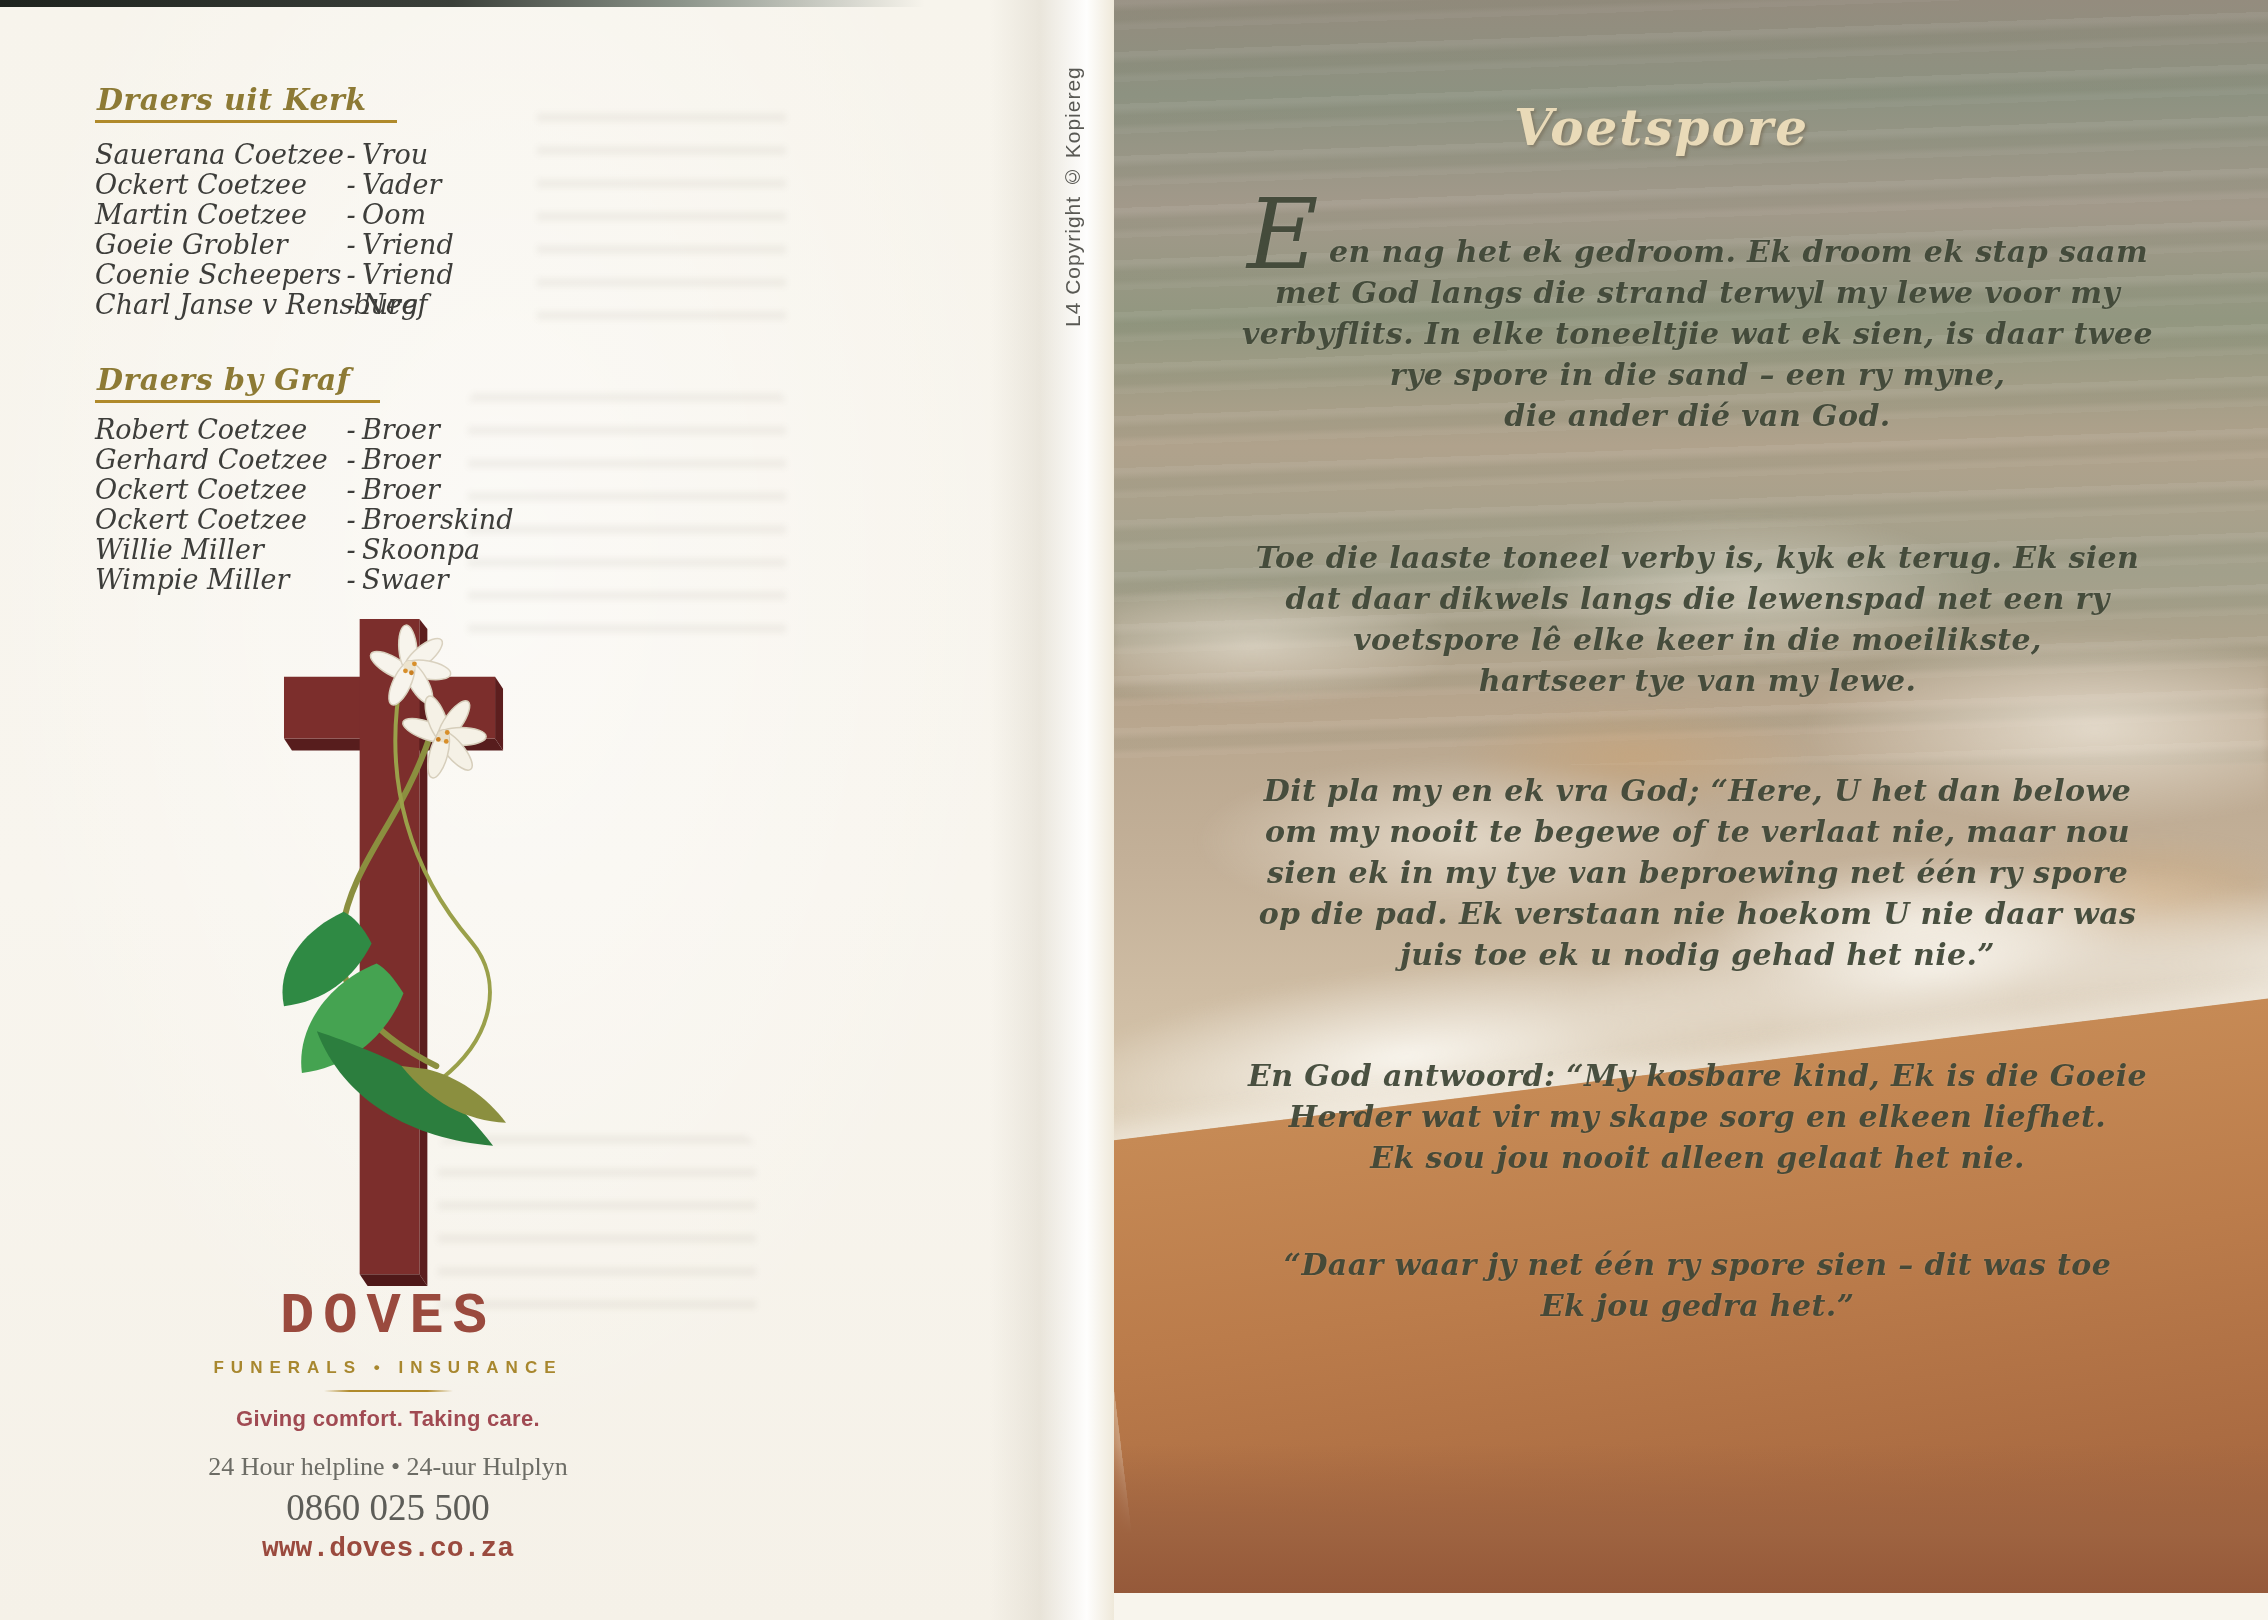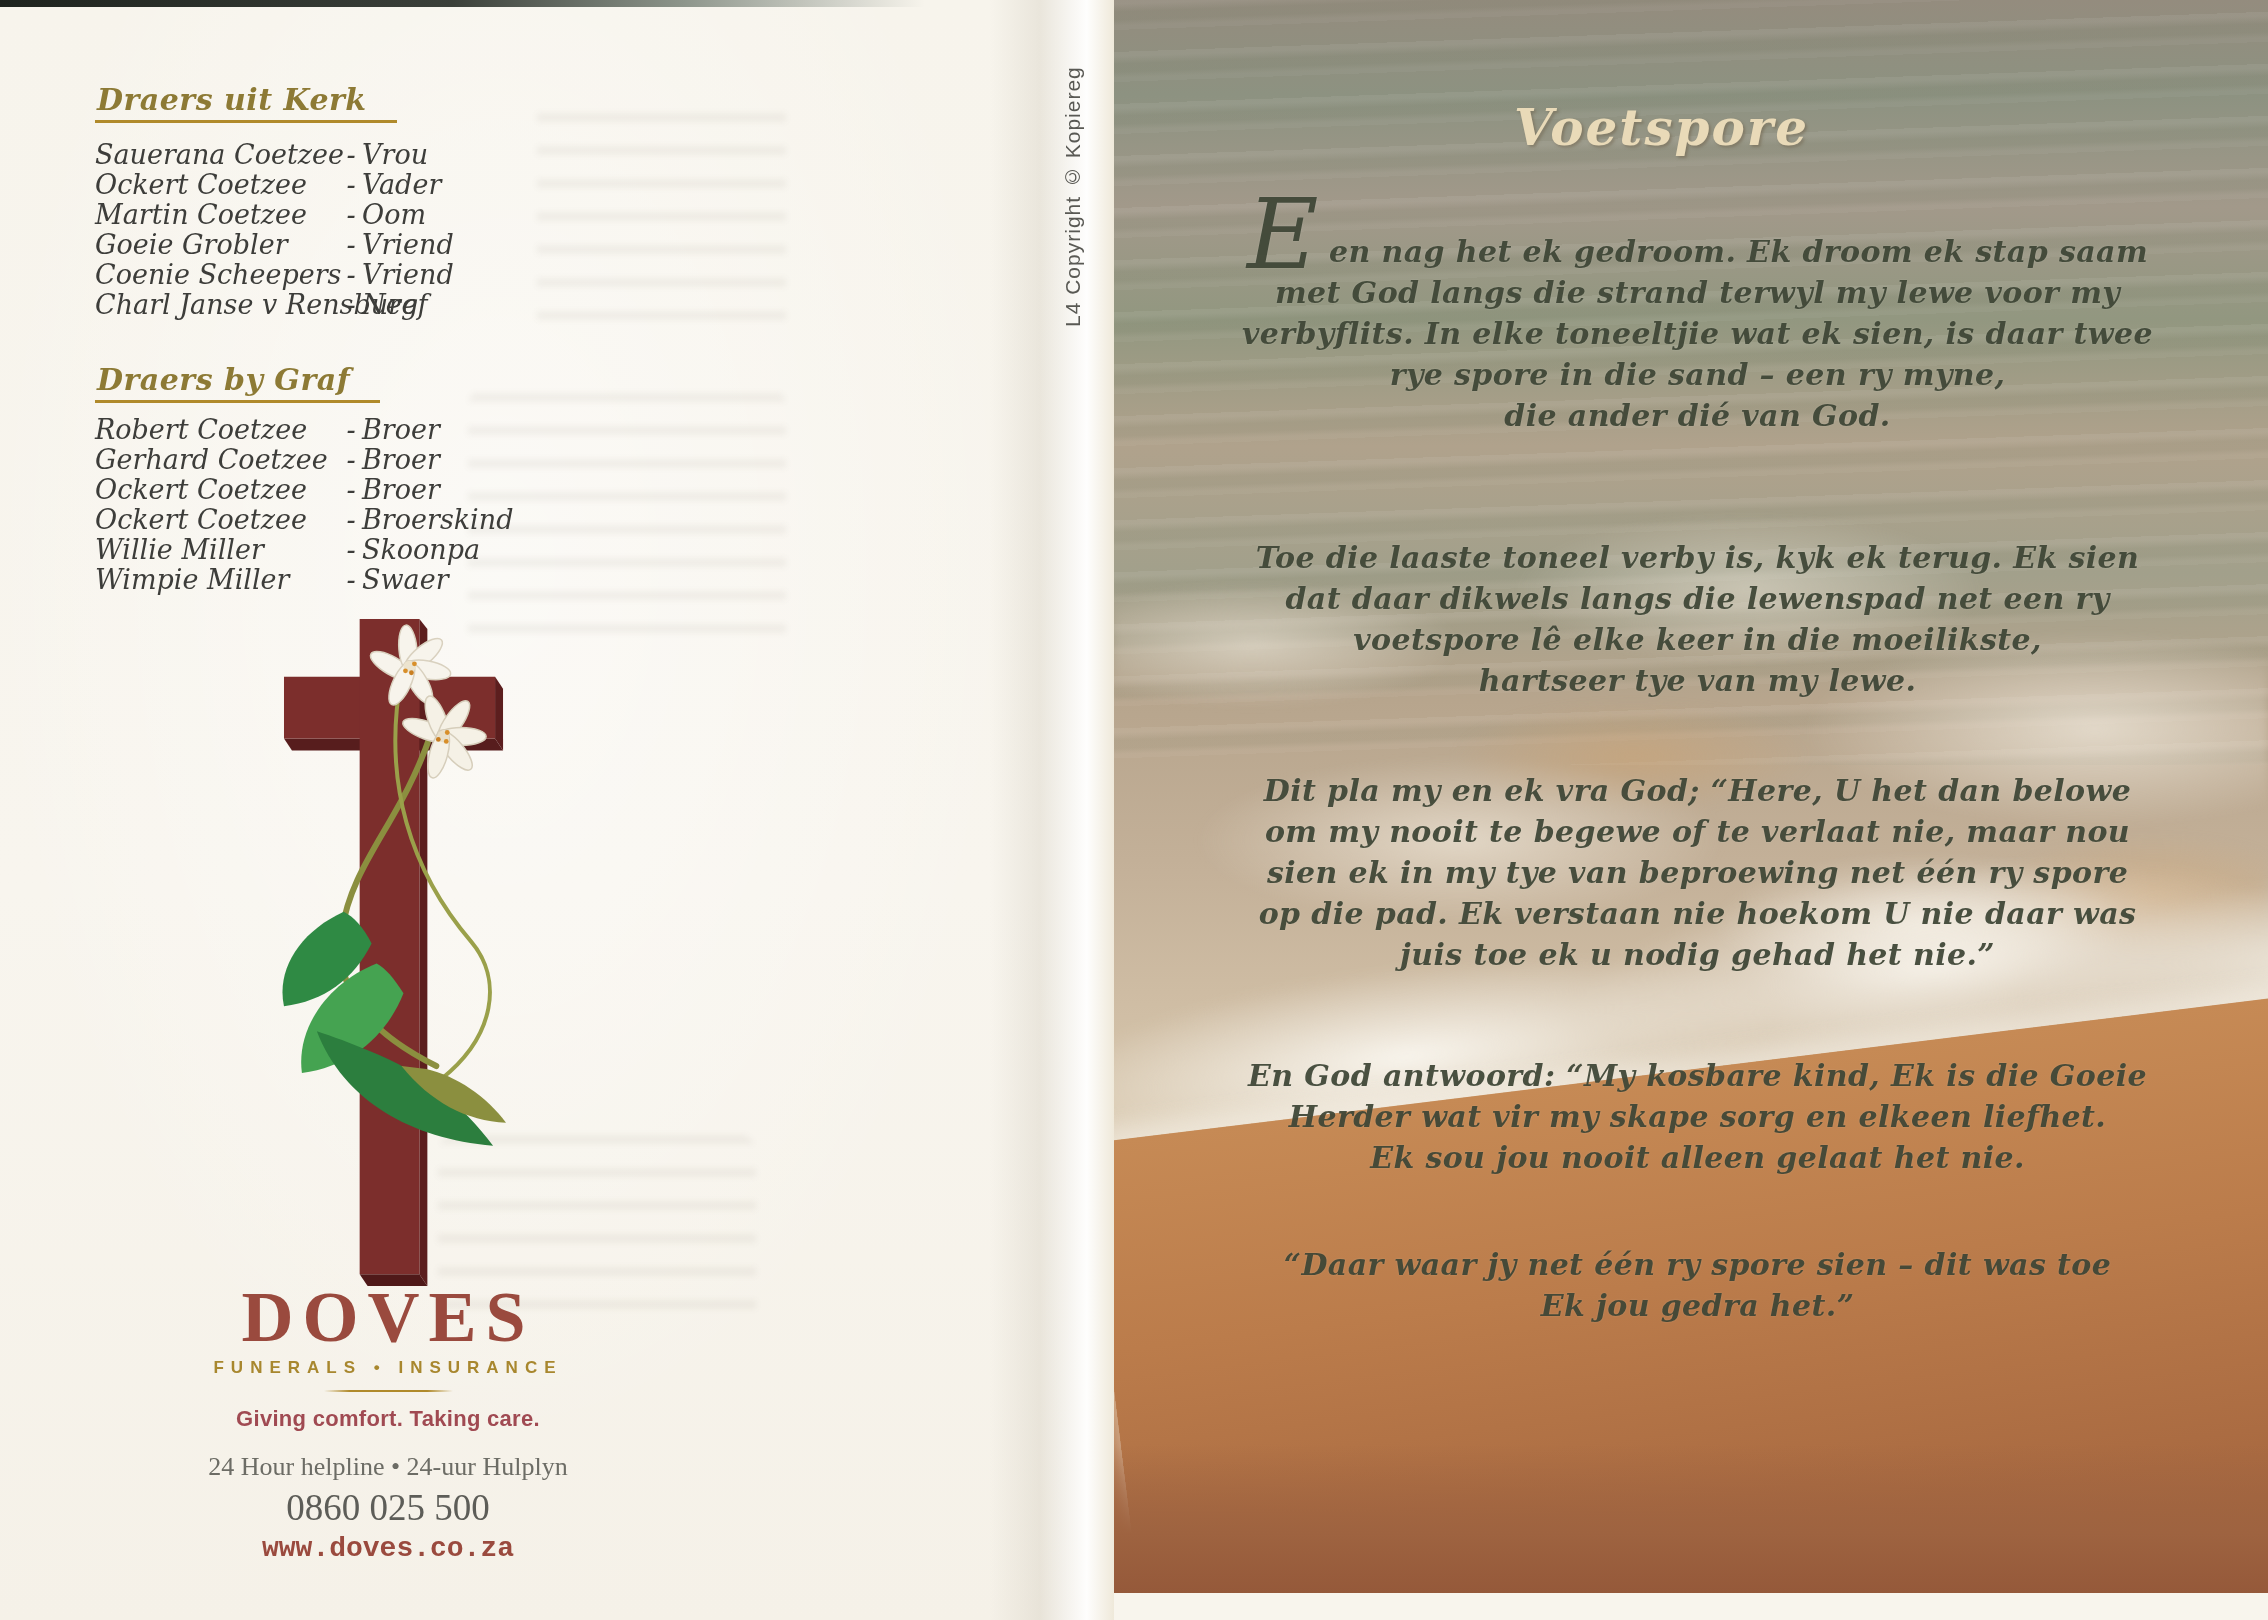--- a/index.html
+++ b/index.html
@@ -45,21 +45,21 @@
     font-size:27px;font-style:italic;color:#3d3d3a;white-space:nowrap;
   }
   .bearer-dash{text-align:center;}
 
   
   .cross-art{position:absolute;left:282px;top:613px;width:229px;height:697px;}
 
   
   .logo-block{position:absolute;left:149px;top:1284px;width:478px;text-align:center;}
   .brand{
-    font-family:Liberation Serif, serif;font-size:72px;font-weight:600;
+    font-family:Liberation Mono, monospace;font-size:57px;font-weight:600;
     color:#9a4a3e;letter-spacing:9px;line-height:66px;
   }
   .services{
     margin-top:8px;font-family:"Liberation Sans", sans-serif;font-size:17px;font-weight:bold;
     color:#a8872e;letter-spacing:7px;
   }
   .gold-divider{
     width:129px;height:2px;margin:12px auto 0 auto;
     background:linear-gradient(90deg,rgba(176,138,43,0) 0%,#b08a2b 20%,#b08a2b 80%,rgba(176,138,43,0) 100%);
   }

